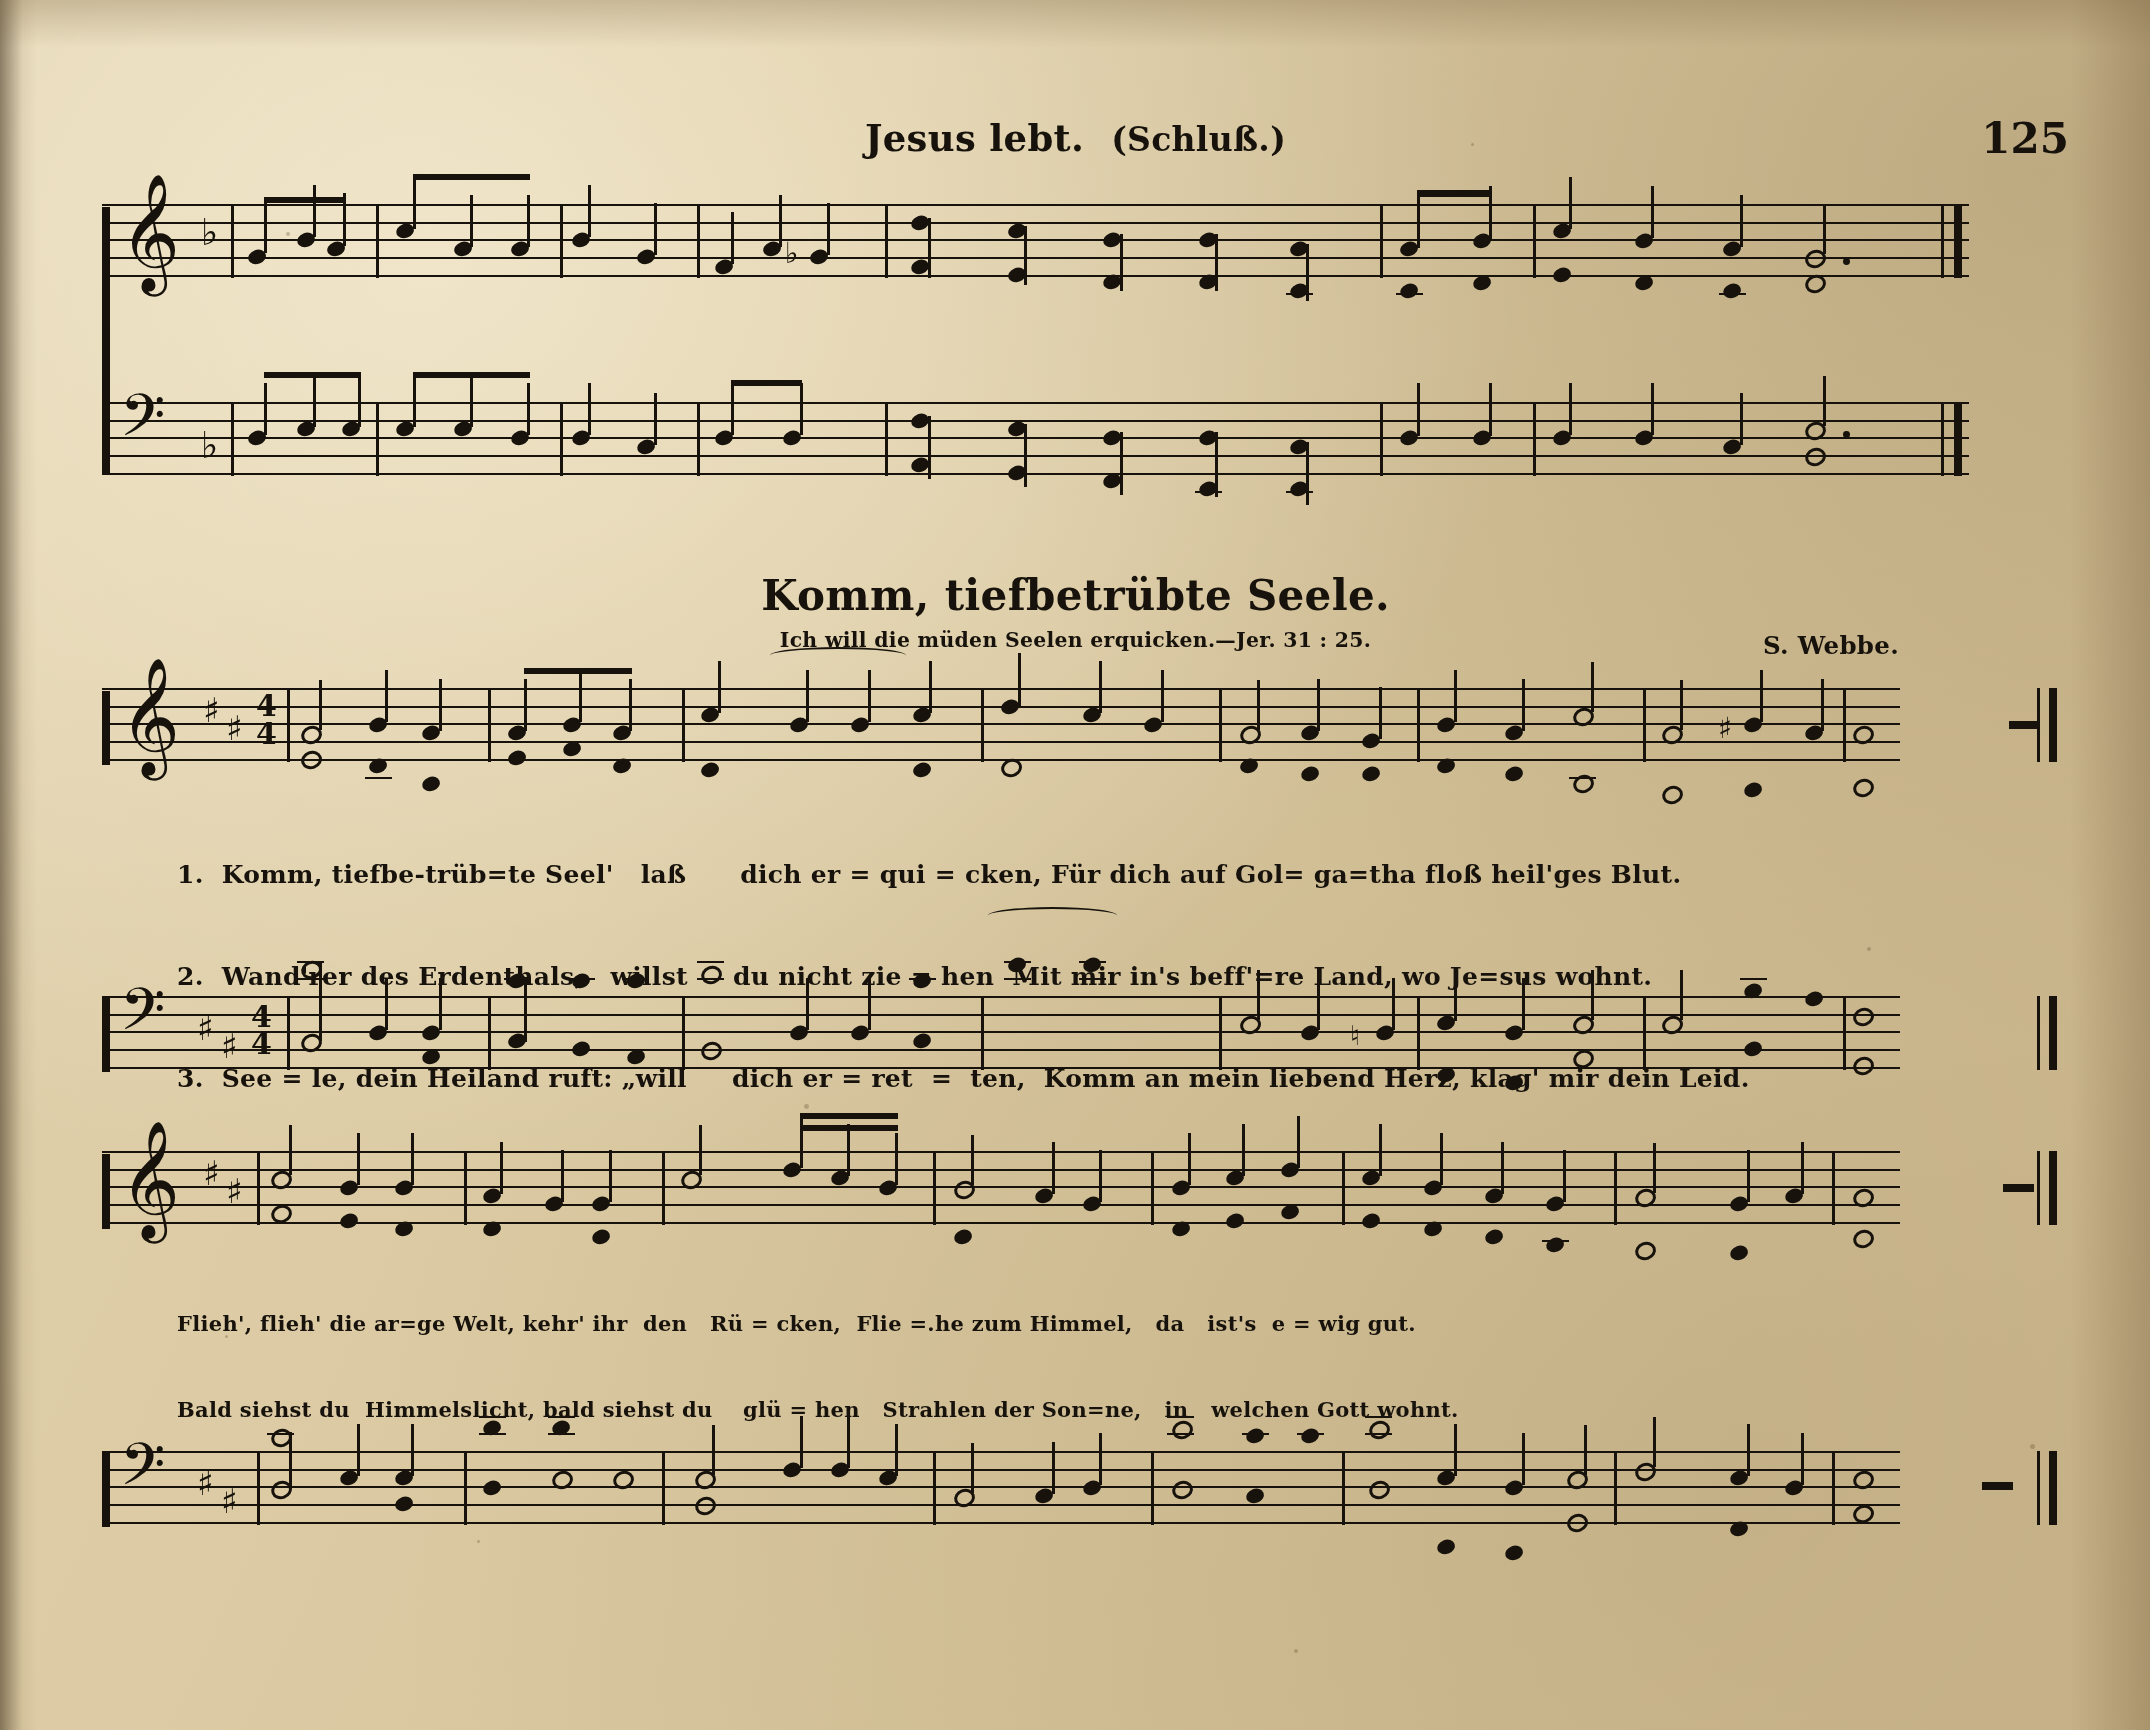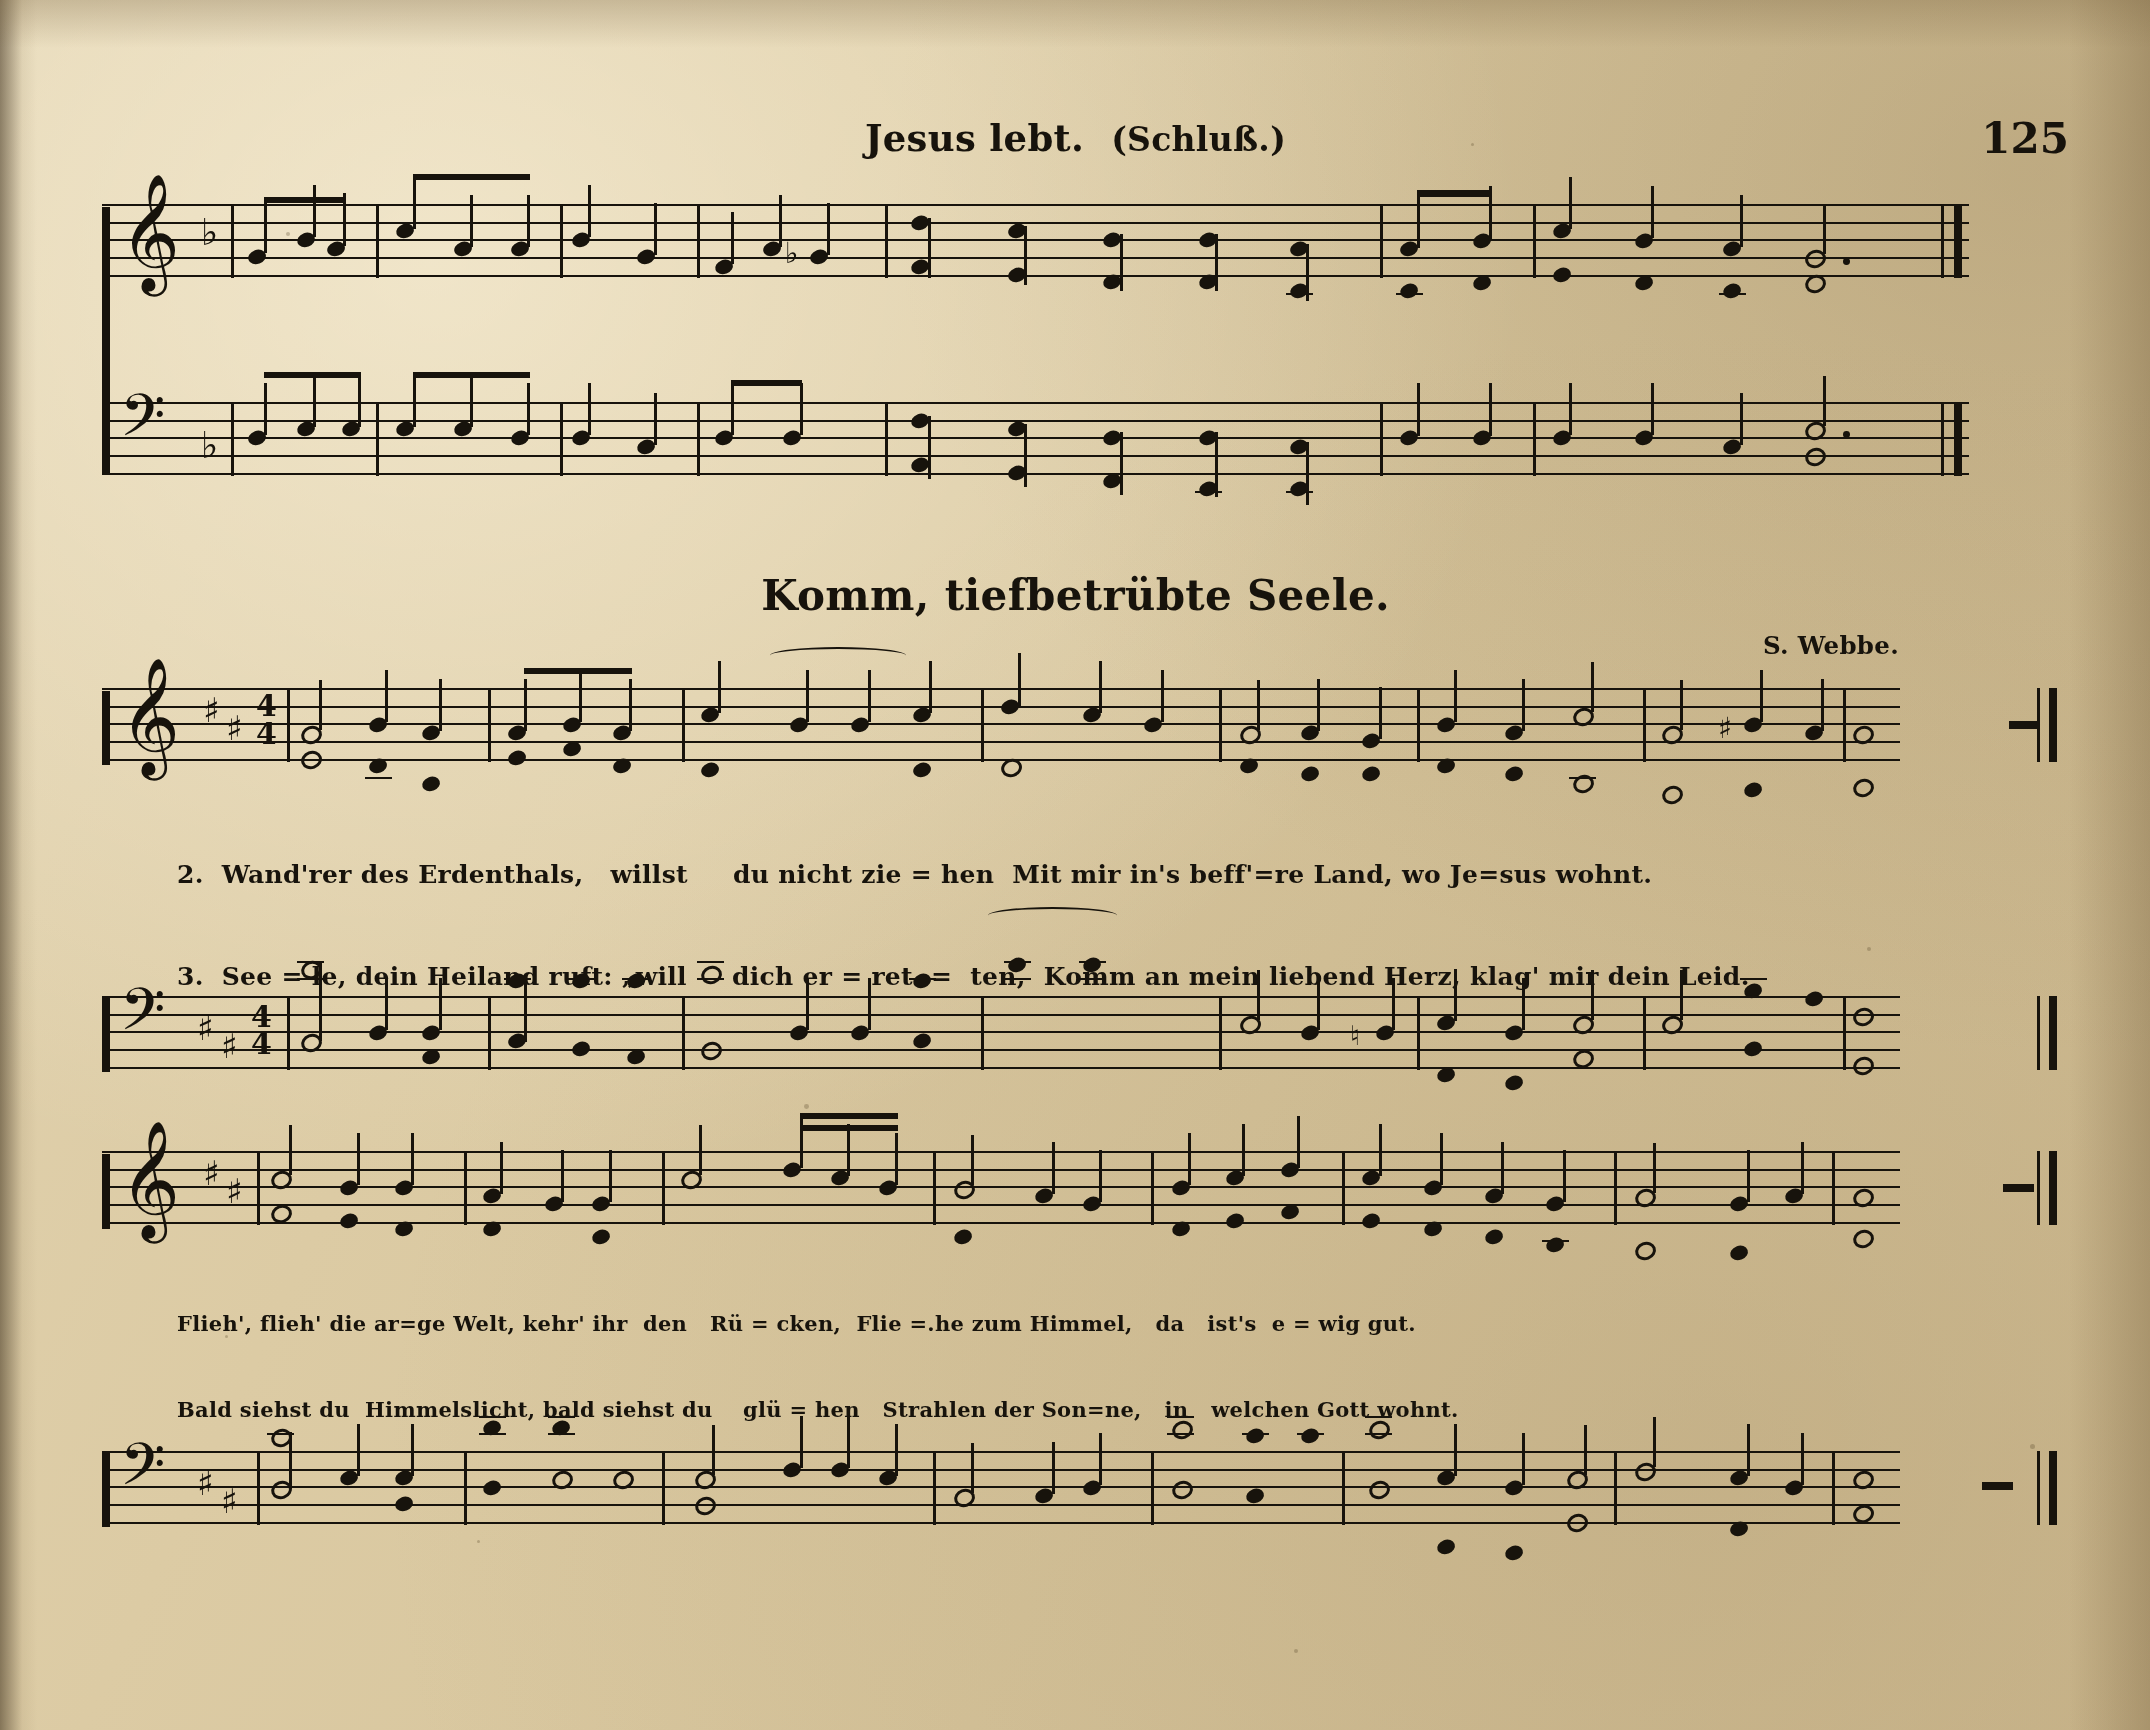--- a/index.html
+++ b/index.html
@@ -397,20 +397,21 @@
       <div class="barline" style="left:595px; top:0; height:74px;"></div>
       <div class="barline" style="left:783px;top:0; height:74px;"></div>
       <div class="barline" style="left:1278px;top:0; height:74px;"></div>
       <div class="barline" style="left:1431px;top:0; height:74px;"></div>
       <div class="barline" style="left:1839px;top:0; height:74px;"></div>
       <div class="barline thick" style="left:1852px;top:0; height:74px;"></div>
     </div>
   </div>
 
   <div class="hymn2-title fraktur">Komm, tiefbetrübte Seele.</div>
+  <div class="hymn2-scripture fraktur">Ich will die müden Seelen erquicken.—Jer. 31 : 25.</div>
   <div class="composer fraktur">S. Webbe.</div>
 
   <div class="system" style="left:102px; top:688px; width:1867px; height:416px;">
     <div class="bracket" style="left:0px; top:2.7px; height:74px;"></div>
     <div class="bracket" style="left:0px; top:308px; height:76px;"></div>
 
     <div class="staff" style="top:0px; width:1798px; height:75px;">
       <div class="staffline" style="top:0px;  width:1798px;"></div>
       <div class="staffline" style="top:17.7px; width:1798px;"></div>
       <div class="staffline" style="top:35px; width:1798px;"></div>
@@ -505,20 +506,21 @@
       <div class="barline" style="left:879px;top:0; height:74px;"></div>
       <div class="barline" style="left:1117px;top:0; height:74px;"></div>
       <div class="barline" style="left:1315px;top:0; height:74px;"></div>
       <div class="barline" style="left:1541px;top:0; height:74px;"></div>
       <div class="barline" style="left:1741px;top:0; height:74px;"></div>
       <div class="barline" style="left:1935px;top:0; height:74px;"></div>
       <div class="barline thick" style="left:1947px;top:0; height:74px;"></div>
     </div>
 
     <div class="lyrics fraktur lyrics-v1" style="left:75px; top:102px; font-size:25px; line-height:1.36;">
+      <div>1.  Komm, tiefbe-trüb=te Seel'   laß      dich er = qui = cken, Für dich auf Gol= ga=tha floß heil'ges Blut.</div>
       <div>2.  Wand'rer des Erdenthals,   willst     du nicht zie = hen  Mit mir in's beff'=re Land, wo Je=sus wohnt.</div>
       <div>3.  See = le, dein Heiland ruft: „will     dich er = ret  =  ten,  Komm an mein liebend Herz, klag' mir dein Leid.</div>
     </div>
 
     <div class="staff" style="top:308px; width:1798px; height:75px;">
       <div class="staffline" style="top:0px;  width:1798px;"></div>
       <div class="staffline" style="top:17.7px; width:1798px;"></div>
       <div class="staffline" style="top:35px; width:1798px;"></div>
       <div class="staffline" style="top:53px; width:1798px;"></div>
       <div class="staffline" style="top:71px;width:1798px;"></div>

